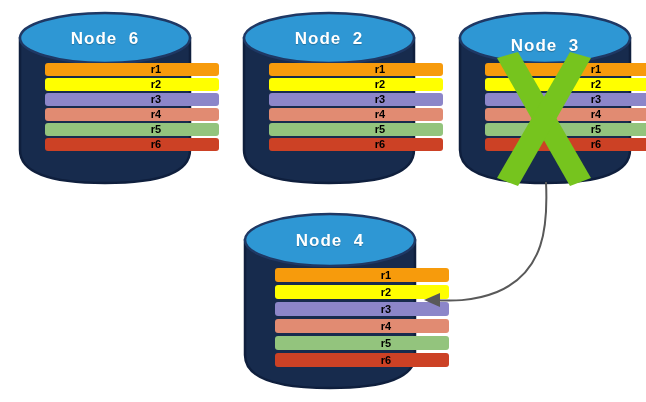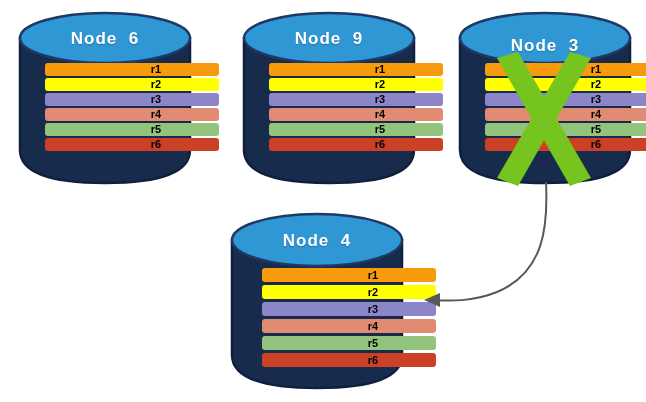--- a/index.html
+++ b/index.html
@@ -93,21 +93,21 @@
       <div class="row-band" style="background:#93C47D;"><span>r5</span></div>
       <div class="row-band" style="background:#CC4125;"><span>r6</span></div>
     </div>
   </div>
 
   <div class="node" style="left:242px; top:10px; width:174px; height:175px;">
     <svg class="node-svg" width="174" height="175" viewBox="0 0 174 175">
       <path d="M2,28 L2,140 Q2,173 87,173 Q172,173 172,140 L172,28 Z" fill="#172B4D" stroke="#0F1F3D" stroke-width="2.5"></path>
       <ellipse cx="87" cy="28" rx="85" ry="25" fill="#2E97D4" stroke="#1F3864" stroke-width="2.5"></ellipse>
     </svg>
-    <div class="node-title" style="top:20px;">Node  9</div>
+    <div class="node-title" style="top:20px;">Node  2</div>
     <div class="rows" style="top:53px; padding:0 27px;">
       <div class="row-band" style="background:#F79B0C;"><span>r1</span></div>
       <div class="row-band" style="background:#FFFF00;"><span>r2</span></div>
       <div class="row-band" style="background:#8C86C9;"><span>r3</span></div>
       <div class="row-band" style="background:#E18B72;"><span>r4</span></div>
       <div class="row-band" style="background:#93C47D;"><span>r5</span></div>
       <div class="row-band" style="background:#CC4125;"><span>r6</span></div>
     </div>
   </div>
 
@@ -127,21 +127,21 @@
     </div>
 
     <svg class="cross-svg" width="100" height="140" viewBox="0 0 100 140" style="left:36px; top:42px;">
       <g fill="#76C41E">
         <polygon points="3,6 24,0 97,126 76,134"></polygon>
         <polygon points="97,6 76,0 3,126 24,134"></polygon>
       </g>
     </svg>
   </div>
 
-  <div class="node" style="left:230px; top:210px; width:174px; height:180px;">
+  <div class="node" style="left:243px; top:210px; width:174px; height:180px;">
     <svg class="node-svg" width="174" height="180" viewBox="0 0 174 180">
       <path d="M2,30 L2,145 Q2,178 87,178 Q172,178 172,145 L172,30 Z" fill="#172B4D" stroke="#0F1F3D" stroke-width="2.5"></path>
       <ellipse cx="87" cy="30" rx="85" ry="26" fill="#2E97D4" stroke="#1F3864" stroke-width="2.5"></ellipse>
     </svg>
     <div class="node-title" style="top:22px;">Node  4</div>
     <div class="rows" style="top:58px; padding:0 32px;">
       <div class="row-band" style="background:#F79B0C; height:14px; line-height:14px; margin-bottom:3px;"><span>r1</span></div>
       <div class="row-band" style="background:#FFFF00; height:14px; line-height:14px; margin-bottom:3px;"><span>r2</span></div>
       <div class="row-band" style="background:#8C86C9; height:14px; line-height:14px; margin-bottom:3px;"><span>r3</span></div>
       <div class="row-band" style="background:#E18B72; height:14px; line-height:14px; margin-bottom:3px;"><span>r4</span></div>

